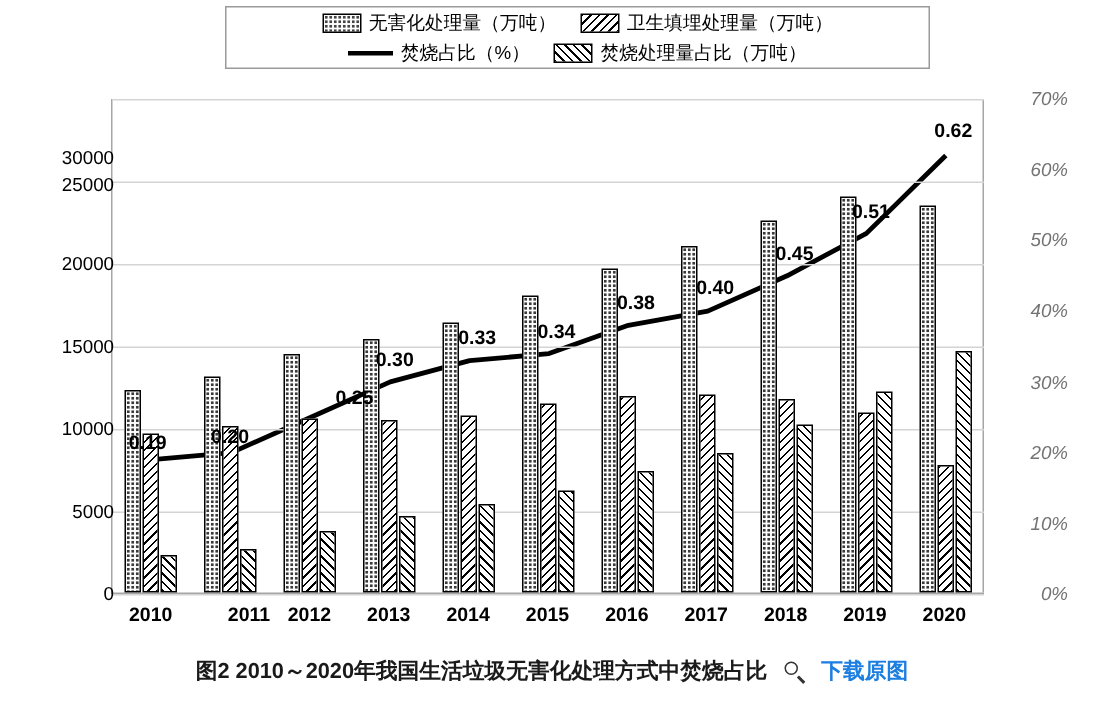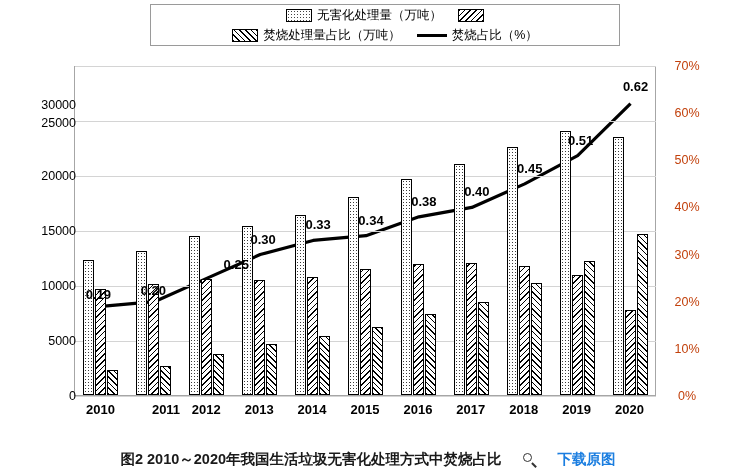--- a/index.html
+++ b/index.html
@@ -42,22 +42,22 @@
     box-sizing:border-box;
   }
   .gridline{position:absolute;left:0;right:0;height:0;border-top:1px solid #d4d4d4;}
   .axis-frame-right{position:absolute;right:0;top:0;bottom:0;width:0;border-left:1px solid #a6a6a6;}
 
   .ylabel{
     position:absolute;right:660px;text-align:right;width:60px;
     font-size:12.5px;transform:translateY(-50%);color:#000;
   }
   .y2label{
-    position:absolute;left:662px;text-align:center;width:50px;
-    font-size:12.5px;transform:translateY(-50%);color:#c2410c;
+    position:absolute;left:662px;text-align:right;width:50px;
+    font-size:12.5px;transform:translateY(-50%);color:#737373;font-style:italic;
   }
   .group{position:absolute;bottom:0;display:flex;align-items:flex-end;gap:1px;}
   .bar{width:11px;border:1px solid #000;box-sizing:border-box;}
   .b-dots{background-color:#fff;
     background-image:radial-gradient(#3a3a3a 40%, transparent 41%);
     background-size:3px 3px;}
   .b-fwd{background:#fff;
     background-image:repeating-linear-gradient(45deg,#000 0 1px,#fff 1px 4px);}
   .b-back{background:#fff;
     background-image:repeating-linear-gradient(-45deg,#000 0 1px,#fff 1px 4px);}
@@ -69,22 +69,22 @@
 
   .line-svg{position:absolute;left:0;top:0;width:582px;height:330px;overflow:visible;}
   .pt-label{
     position:absolute;font-size:13px;font-weight:bold;
     transform:translate(-50%,-100%);white-space:nowrap;
   }
 
   
   .caption{
     position:absolute;left:0;right:0;top:438px;
-    display:flex;align-items:center;justify-content:center;gap:20px;
-    font-size:14.5px;font-weight:bold;color:#1a1a1a;margin-top:12px;
+    display:flex;align-items:center;justify-content:center;gap:10px;
+    font-size:14.5px;font-weight:bold;color:#1a1a1a;
   }
   .zoom-icon{display:inline-block;width:16px;height:16px;position:relative;}
   .zoom-icon::before{
     content:"";position:absolute;left:1px;top:1px;width:9px;height:9px;
     border:1.6px solid #333;border-radius:50%;box-sizing:border-box;
   }
   .zoom-icon::after{
     content:"";position:absolute;left:10px;top:10px;width:6px;height:1.8px;
     background:#333;transform:rotate(45deg);transform-origin:left center;
   }
@@ -96,30 +96,31 @@
 <div id="chart-root">
 
   <div class="legend">
     <div class="legend-row">
       <div class="legend-item">
         <span class="swatch sw-dots"></span>
         <span>无害化处理量（万吨）</span>
       </div>
       <div class="legend-item">
         <span class="swatch sw-hatch-back"></span>
+        <span>卫生填埋处理量（万吨）</span>
       </div>
     </div>
     <div class="legend-row">
       <div class="legend-item">
+        <span class="swatch sw-line"></span>
+        <span>焚烧占比（%）</span>
+      </div>
+      <div class="legend-item">
         <span class="swatch sw-hatch-fwd"></span>
         <span>焚烧处理量占比（万吨）</span>
-      </div>
-      <div class="legend-item">
-        <span class="swatch sw-line"></span>
-        <span>焚烧占比（%）</span>
       </div>
     </div>
   </div>
 
   <div class="plot-area" id="plot">
     <div class="axis-frame-right"></div>
     <svg class="line-svg" id="lineSvg" viewBox="0 0 582 330">
         <polyline points="26.454545454545453,240.42857142857142 79.36363636363636,235.71428571428572 132.27272727272725,212.14285714285714 185.1818181818182,188.57142857142856 238.09090909090907,174.42857142857142 290.99999999999994,169.7142857142857 343.9090909090909,150.85714285714283 396.8181818181818,141.42857142857142 449.7272727272727,117.85714285714283 502.63636363636357,89.57142857142856 555.5454545454545,37.714285714285666" fill="none" stroke="#000" stroke-width="3.2" stroke-linejoin="round"></polyline>
       </svg>
   <div class="gridline" style="top: 330px;"></div>

